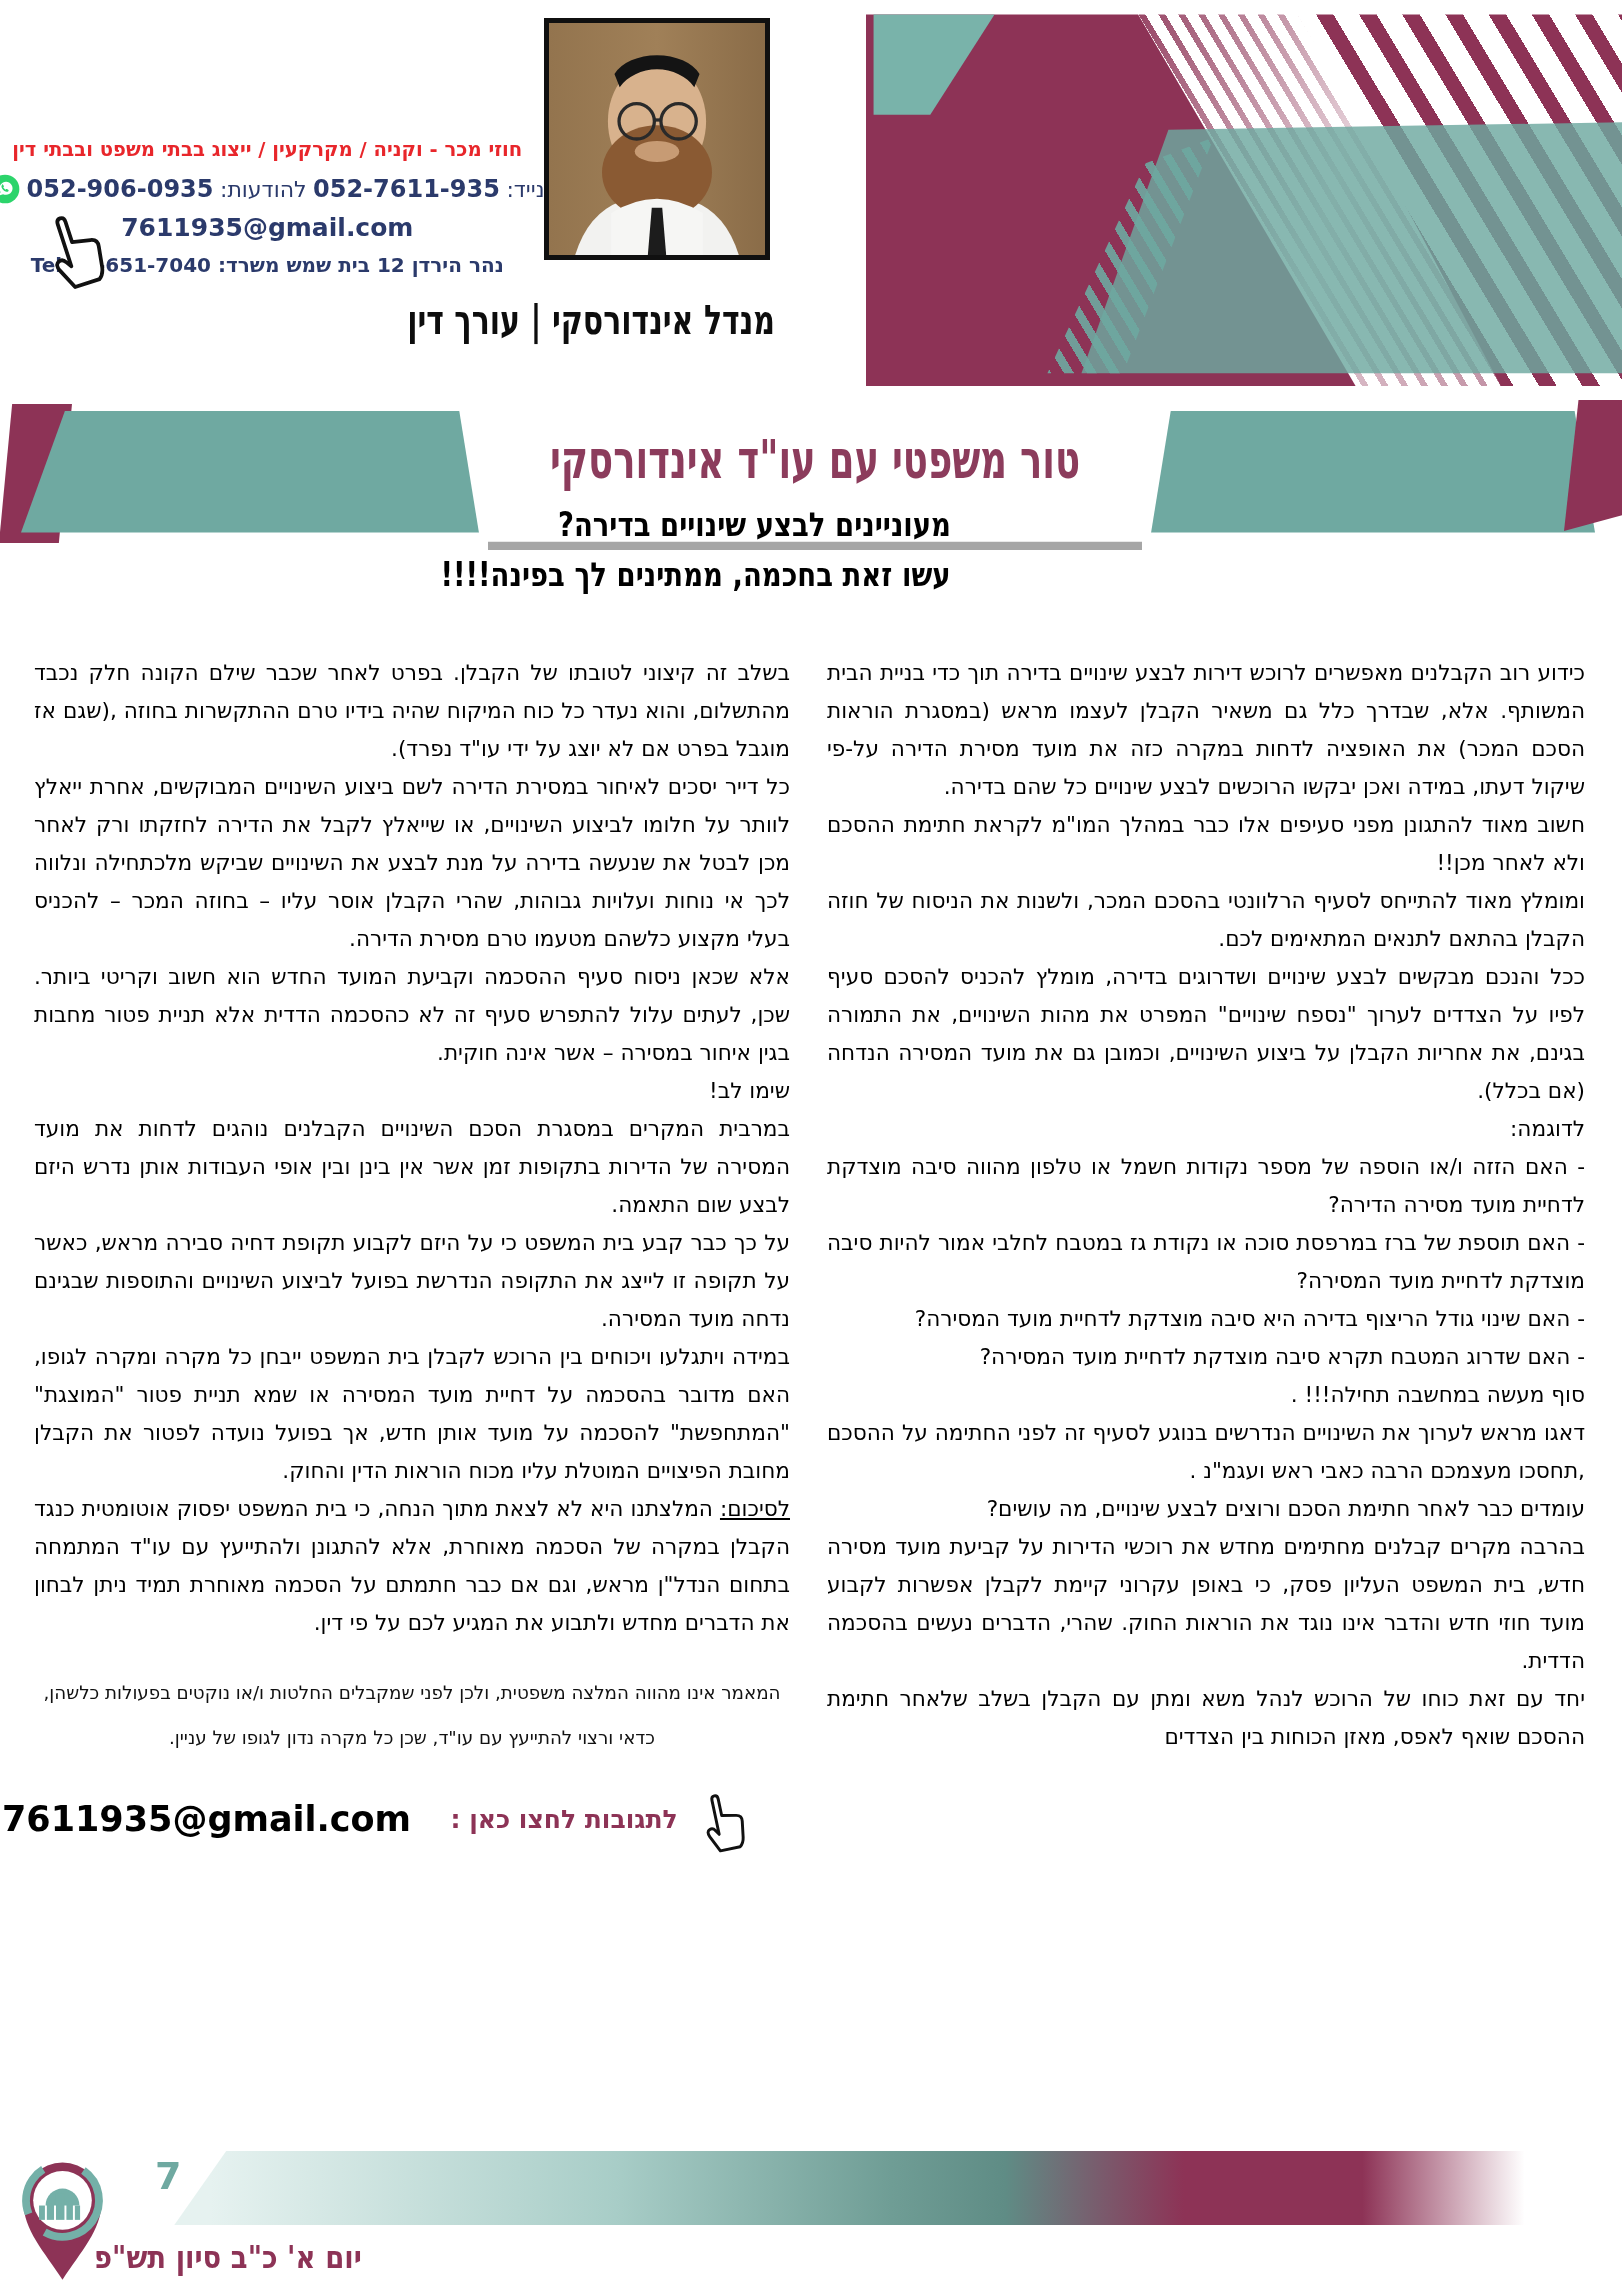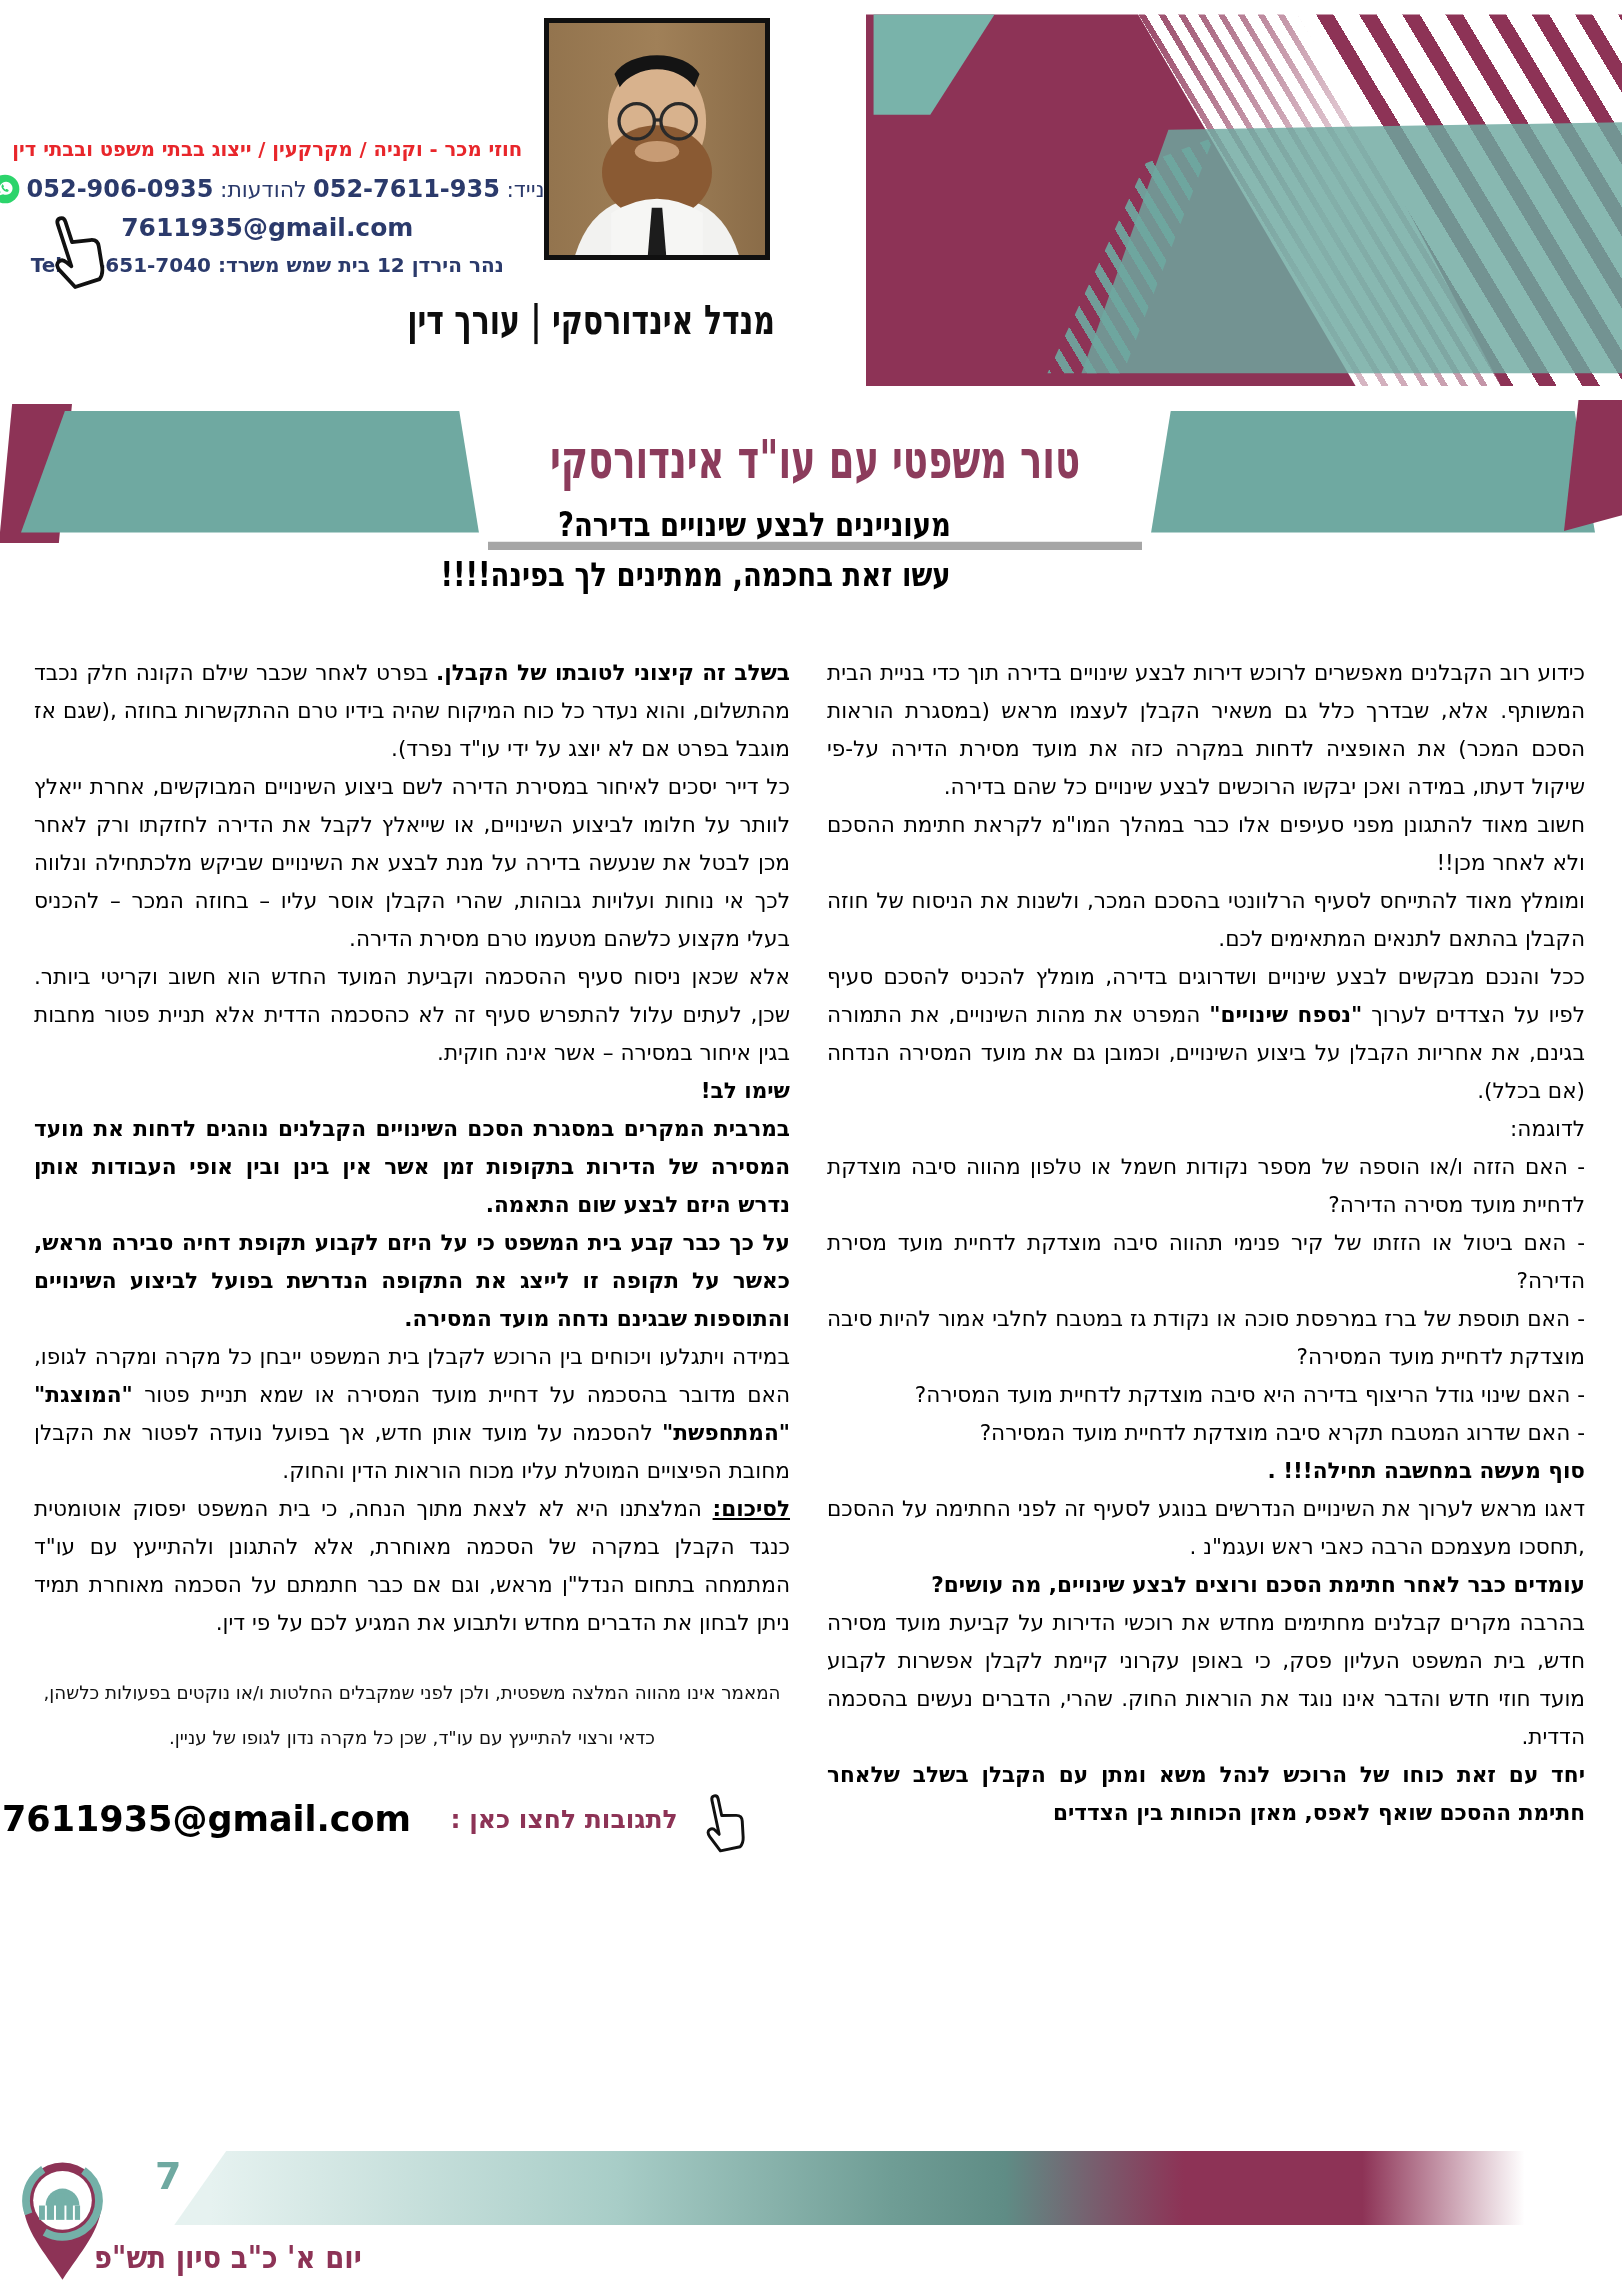--- a/index.html
+++ b/index.html
@@ -60,21 +60,21 @@
       z-index:5;transform:scaleY(1.2);transform-origin:center top;}
   .h2{position:absolute;top:555px;left:196px;width:1001px;text-align:center;font-size:27.5px;font-weight:bold;
       z-index:5;transform:scaleY(1.2);transform-origin:center top;}
 
   
   .article{position:absolute;top:654px;left:35px;width:1551px;display:flex;direction:rtl;gap:37px;}
   .col{font-size:21.6px;line-height:1.76;text-align:justify;}
   .col-right{width:758px;}
   .col-left{width:756px;}
   .col p{margin:0;}
-  .col span.b{font-weight:bold;}
+  .col span.b{font-weight:normal;}
   .col span.u{text-decoration:underline;}
 
   
   .disclaimer{margin-top:29px;font-size:18.3px;line-height:2.45;text-align:center;font-weight:normal;
       color:#111;padding:0 3.9px;}
   .feedback{margin-top:17px;display:flex;direction:rtl;align-items:center;justify-content:flex-start;
       gap:14.4px;padding-right:39px;}
   .feedback-label{color:#8d3356;font-weight:bold;font-size:25px;white-space:nowrap;margin-left:25px;}
   .feedback-email{color:#000;font-weight:bold;font-size:35px;direction:ltr;unicode-bidi:embed;white-space:nowrap;}
   .hand-feedback{width:59px;height:85px;transform:rotate(-12deg);flex:0 0 auto;}
@@ -163,21 +163,20 @@
   <div class="h2">עשו זאת בחכמה, ממתינים לך בפינה!!!!</div>
 
   <div class="article">
     <div class="col col-right">
         <p><span>כידוע רוב הקבלנים מאפשרים לרוכש דירות לבצע שינויים בדירה תוך כדי בניית הבית המשותף. אלא, שבדרך כלל גם משאיר הקבלן לעצמו מראש (במסגרת הוראות הסכם המכר) את האופציה לדחות במקרה כזה את מועד מסירת הדירה על-פי שיקול דעתו, במידה ואכן יבקשו הרוכשים לבצע שינויים כל שהם בדירה.</span></p>
         <p><span>חשוב מאוד להתגונן מפני סעיפים אלו כבר במהלך המו"מ לקראת חתימת ההסכם ולא לאחר מכן!!</span></p>
         <p><span>ומומלץ מאוד להתייחס לסעיף הרלוונטי בהסכם המכר, ולשנות את הניסוח של חוזה הקבלן בהתאם לתנאים המתאימים לכם.</span></p>
         <p><span>ככל והנכם מבקשים לבצע שינויים ושדרוגים בדירה, מומלץ להכניס להסכם סעיף לפיו על הצדדים לערוך </span><span class="b">"נספח שינויים"</span><span> המפרט את מהות השינויים, את התמורה בגינם, את אחריות הקבלן על ביצוע השינויים, וכמובן גם את מועד המסירה הנדחה (אם בכלל).</span></p>
         <p><span>לדוגמה:</span></p>
         <p><span>- האם הזזה ו/או הוספה של מספר נקודות חשמל או טלפון מהווה סיבה מוצדקת לדחיית מועד מסירה הדירה?</span></p>
-        <p><span>- האם ביטול או הזזתו של קיר פנימי תהווה סיבה מוצדקת לדחיית מועד מסירת הדירה?</span></p>
         <p><span>- האם תוספת של ברז במרפסת סוכה או נקודת גז במטבח לחלבי אמור להיות סיבה מוצדקת לדחיית מועד המסירה?</span></p>
         <p><span>- האם שינוי גודל הריצוף בדירה היא סיבה מוצדקת לדחיית מועד המסירה?</span></p>
         <p><span>- האם שדרוג המטבח תקרא סיבה מוצדקת לדחיית מועד המסירה?</span></p>
         <p><span class="b">סוף מעשה במחשבה תחילה!!! .</span></p>
         <p><span>דאגו מראש לערוך את השינויים הנדרשים בנוגע לסעיף זה לפני החתימה על ההסכם ,תחסכו מעצמכם הרבה כאבי ראש ועגמ"נ .</span></p>
         <p><span class="b">עומדים כבר לאחר חתימת הסכם ורוצים לבצע שינויים, מה עושים?</span></p>
         <p><span>בהרבה מקרים קבלנים מחתימים מחדש את רוכשי הדירות על קביעת מועד מסירה חדש, בית המשפט העליון פסק, כי באופן עקרוני קיימת לקבלן אפשרות לקבוע מועד חוזי חדש והדבר אינו נוגד את הוראות החוק. שהרי, הדברים נעשים בהסכמה הדדית.</span></p>
         <p><span class="b">יחד עם זאת כוחו של הרוכש לנהל משא ומתן עם הקבלן בשלב שלאחר חתימת ההסכם שואף לאפס, מאזן הכוחות בין הצדדים</span></p>
       </div>
     <div class="col col-left">

